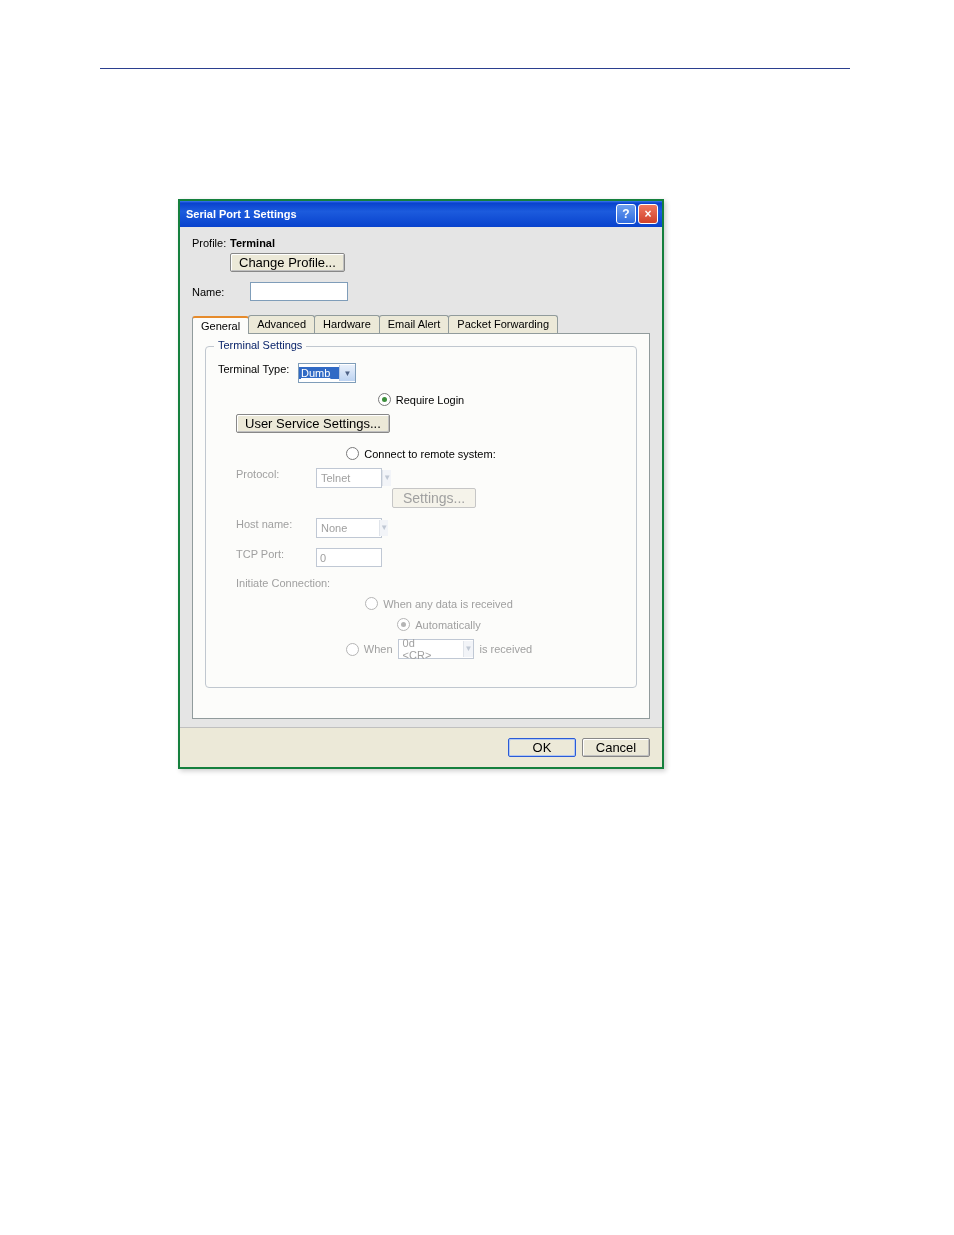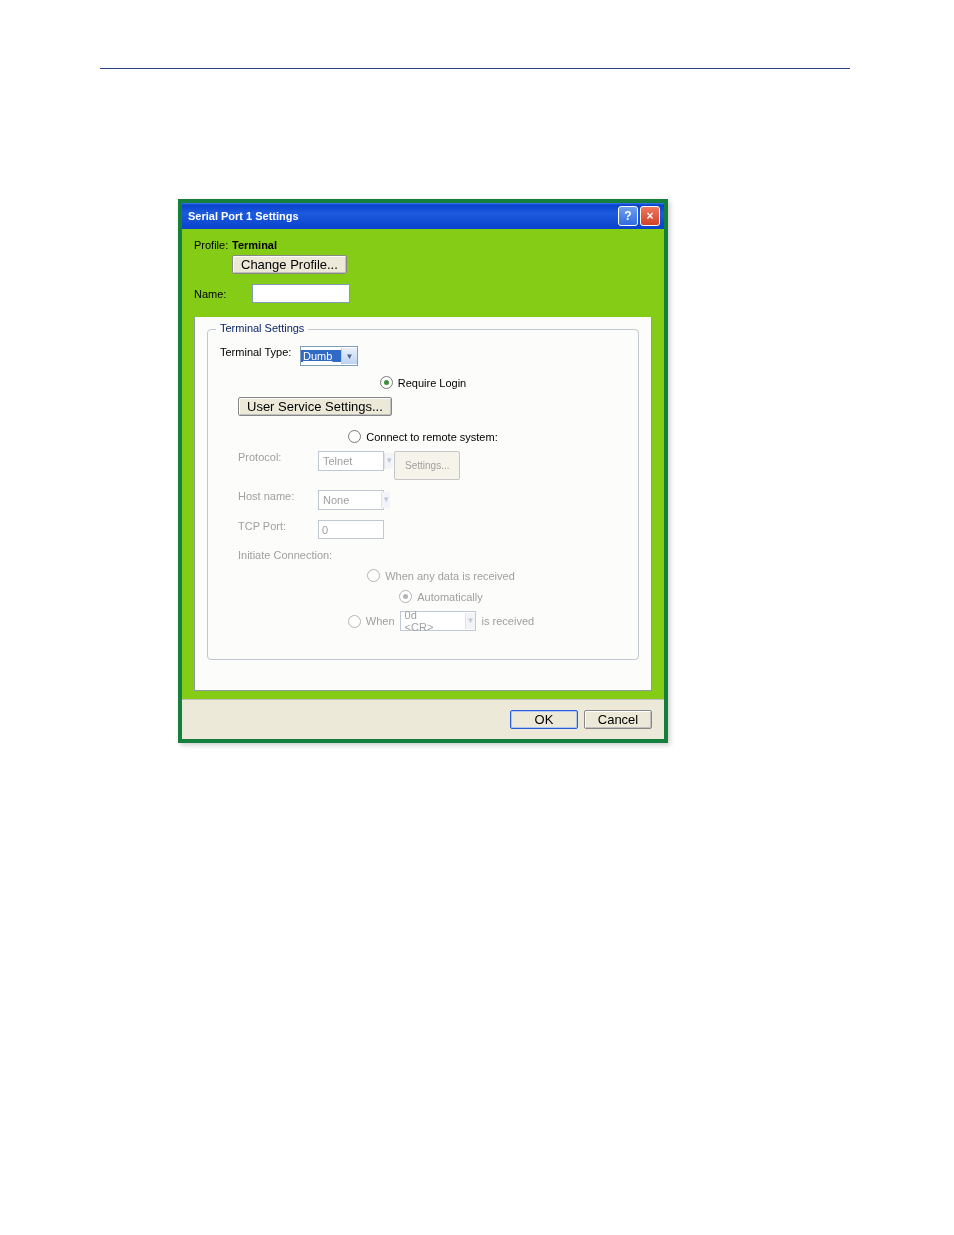--- a/index.html
+++ b/index.html
@@ -17,22 +17,22 @@
     top: 68px;
     left: 100px;
     width: 750px;
     border-top: 1px solid #2b3f8f;
   }
   .dialog {
     position: absolute;
     left: 178px;
     top: 199px;
     width: 482px;
-    background: #84cc16;
-    border: 4px solid #15803d;
+    background: #e5e5e5;
+    border: 2px solid #15803d;
     box-shadow: 2px 2px 5px rgba(0,0,0,0.2);
   }
   .titlebar {
     background: linear-gradient(to bottom, #3a78f0 0%, #0842cd 8%, #1c5bdd 40%, #0842cd 100%);
     color: #fff;
     display: flex;
     align-items: center;
     justify-content: space-between;
     padding: 3px 4px 3px 6px;
     height: 20px;
@@ -254,23 +254,24 @@
     text-align:center;
   }
   .ok-btn {
     border: 1px solid #2a5bd7;
     box-shadow: inset 1px 1px 0 #b1c7f1, inset -1px -1px 0 #b1c7f1;
   }
   .settings-btn-disabled {
     border:1px solid #c6c6c6;
     color:#a0a0a0;
     background:#f5f3ea;
-    padding:8px 10px;
-    font-size:10px;
+    padding:1px 10px;
+    font-size:14px;
     box-shadow:none;
+    margin-top:20px;
   }
   .sub-label { width: 80px; display:inline-block;}
 </style>
 </head>
 <body>
 
 <div class="page-divider"></div>
 
 <div class="dialog">
   <div class="titlebar">
@@ -289,20 +290,27 @@
     </div>
     <div class="profile-button-row">
       <button class="button">Change Profile...</button>
     </div>
 
     <div class="name-row">
       <span class="name-label">Name:</span>
       <input class="textfield" style="width: 90px;" value="">
     </div>
 
+    <div class="tabs">
+      <div class="tab active">General</div>
+      <div class="tab">Advanced</div>
+      <div class="tab">Hardware</div>
+      <div class="tab">Email Alert</div>
+      <div class="tab">Packet Forwarding</div>
+    </div>
 
     <div class="tab-content">
       <div class="groupbox">
         <div class="groupbox-title">Terminal Settings</div>
 
         <div class="form-row">
           <span class="form-label">Terminal Type:</span>
           <div class="select" style="width:56px">
             <span class="select-highlighted">Dumb</span>
             <span class="select-arrow">▼</span>

